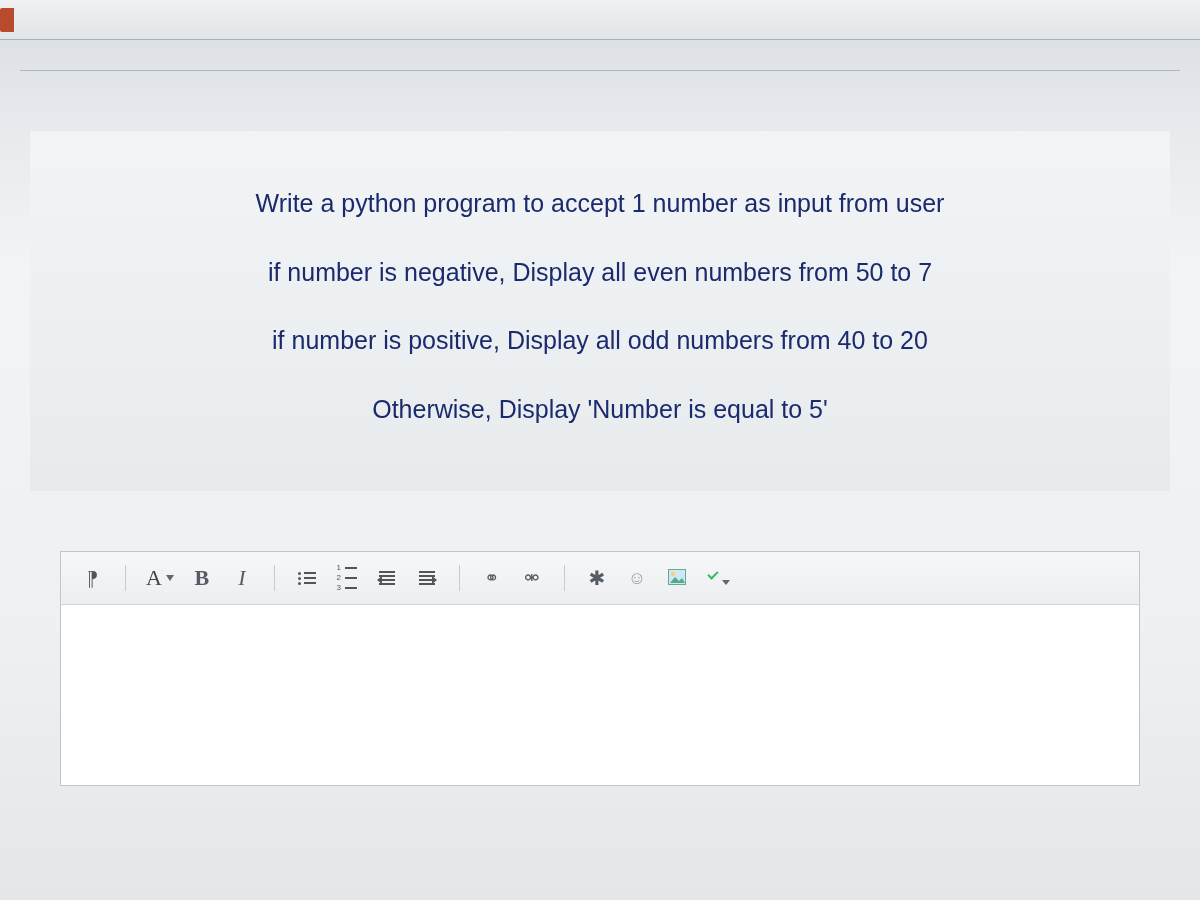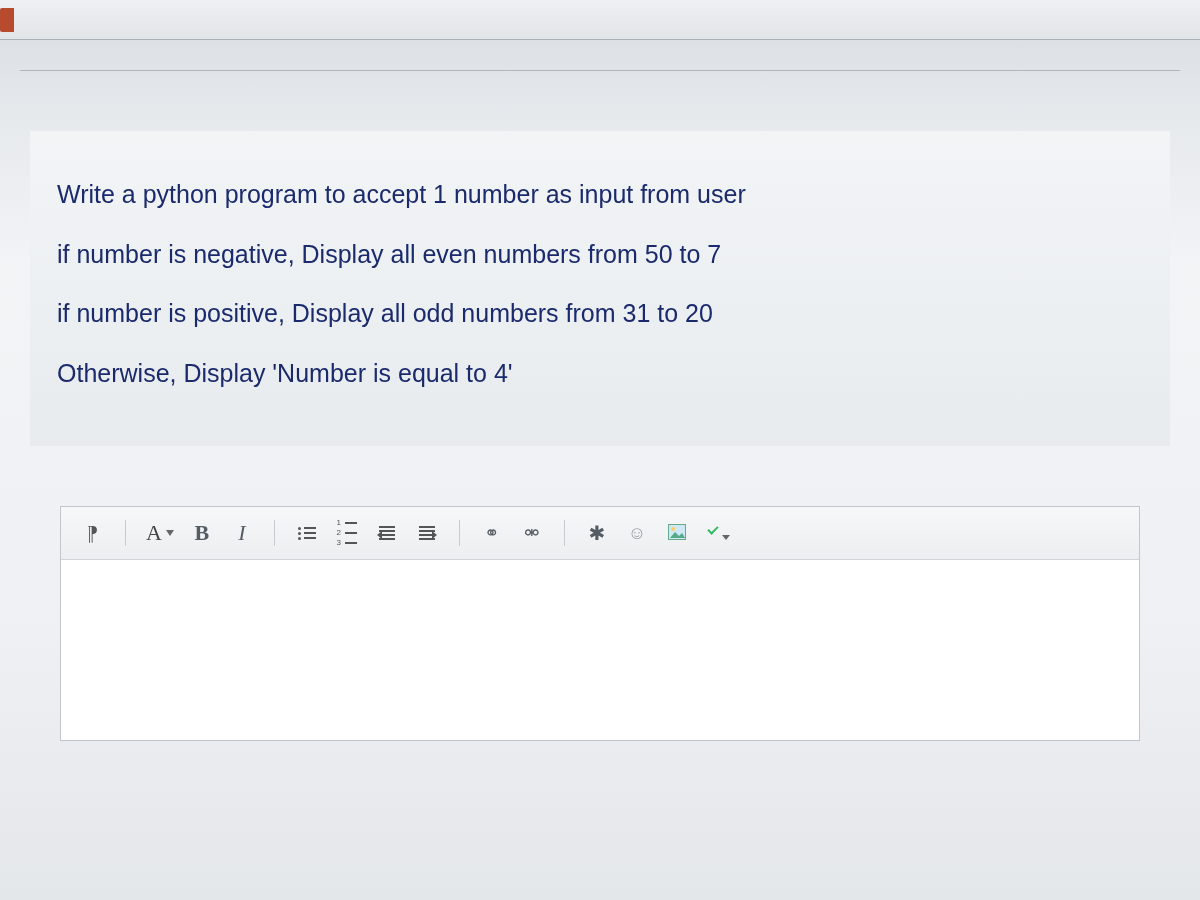--- a/index.html
+++ b/index.html
@@ -31,21 +31,21 @@
       border-top: 1px solid #b0b6bc;
     }
     .question-box {
       margin: 60px 30px 0 30px;
       padding: 30px 20px 40px 20px;
       background: linear-gradient(180deg, #f2f4f6 0%, #edf0f2 50%, #e8ebee 100%);
       color: #1a2a6c;
       font-size: 25px;
       line-height: 2.1;
     }
-    .question-box p { margin: 7px; }
+    .question-box p { margin: 16px; text-align: center; }
     .editor-wrap {
       margin: 60px 60px 0 60px;
       border: 1px solid #c0c6cc;
       background: #f8f9fa;
     }
     .toolbar {
       display: flex;
       align-items: center;
       gap: 4px;
       padding: 10px 14px;
@@ -132,22 +132,22 @@
 
 <div class="topbar">
   <div class="topbar-tab"></div>
 </div>
 
 <hr class="hr-divider">
 
 <div class="question-box">
   <p>Write a python program to accept 1 number as input from user</p>
   <p>if number is negative, Display all even numbers from 50 to 7</p>
-  <p>if number is positive, Display all odd numbers from 31 to 20</p>
-  <p>Otherwise, Display 'Number is equal to 4'</p>
+  <p>if number is positive, Display all odd numbers from 40 to 20</p>
+  <p>Otherwise, Display 'Number is equal to 5'</p>
 </div>
 
 <div class="editor-wrap">
   <div class="toolbar">
 
     <span class="tb-btn">
       <span class="para-icon">¶</span>
     </span>
 
     <span class="tb-sep"></span>

